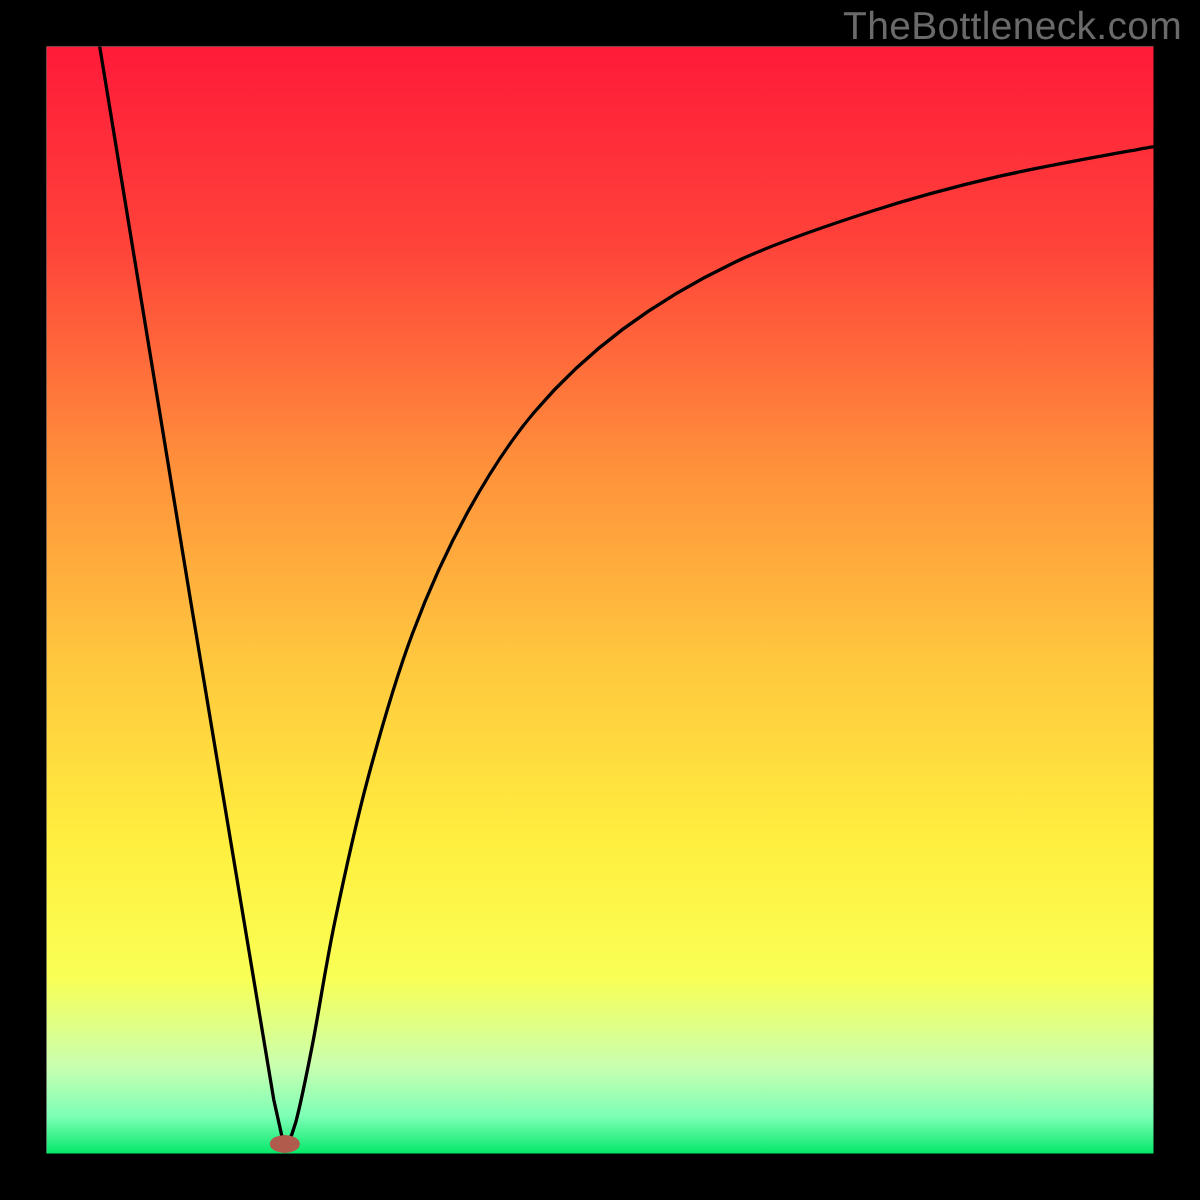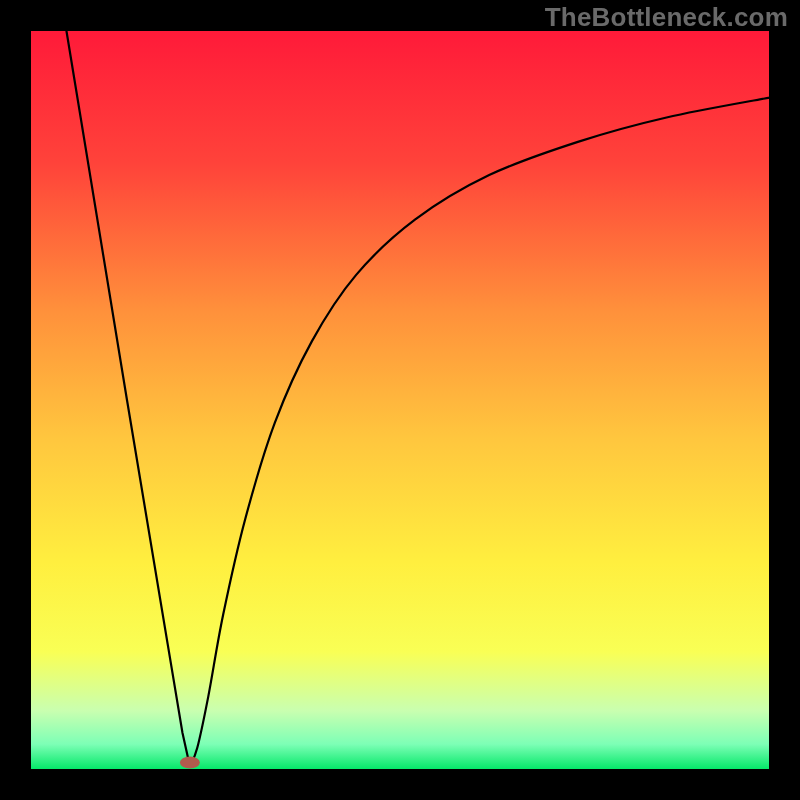--- a/index.html
+++ b/index.html
@@ -14,21 +14,21 @@
   .stage {
     position: relative;
     width: 800px;
     height: 800px;
   }
   .watermark {
     position: absolute;
     top: 2px;
     right: 12px;
     font-size: 26px;
-    font-weight: 700;
+    font-weight: 400;
     color: #6a6a6a;
     letter-spacing: 0.2px;
     z-index: 5;
   }
   svg {
     position: absolute;
     top: 0;
     left: 0;
   }
 </style>

